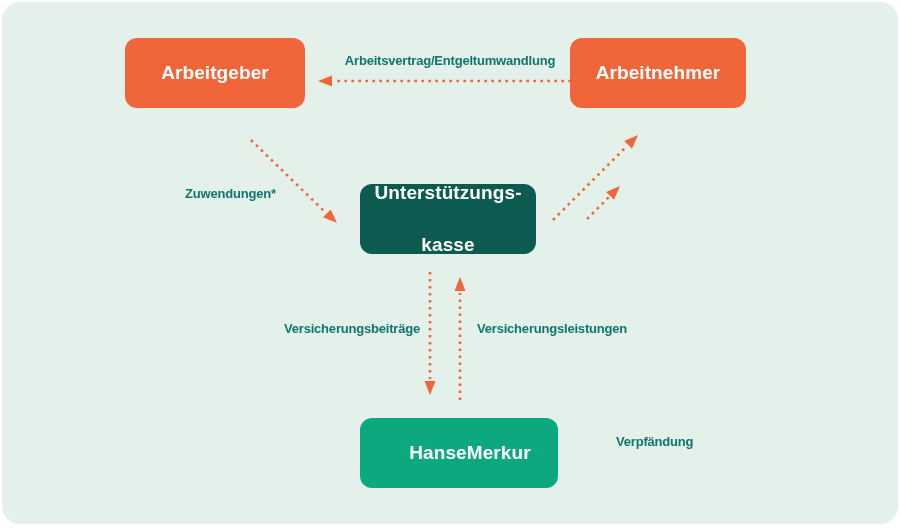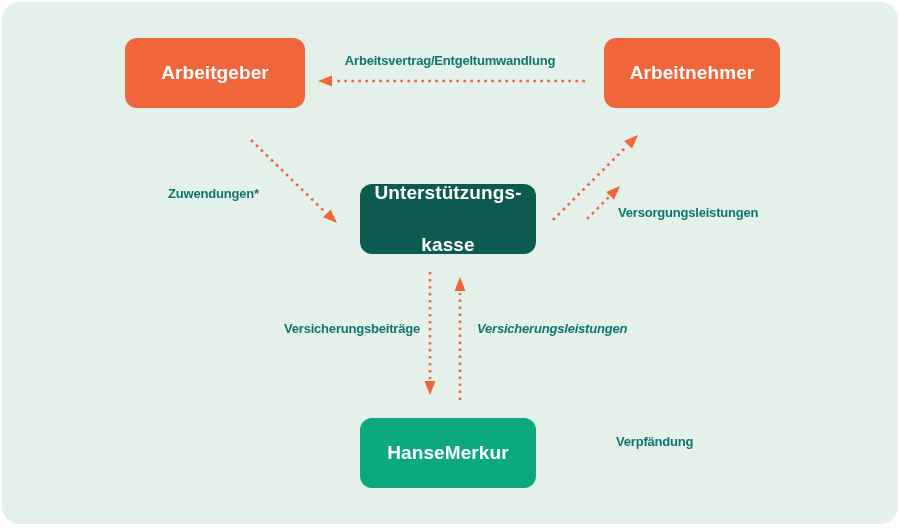--- a/index.html
+++ b/index.html
@@ -55,38 +55,38 @@
     font-size: 19px;
     line-height: 1.25;
     text-align: center;
     letter-spacing: 0.1px;
   }
   .node-orange { background: #f0663a; }
   .node-darkteal { background: #0d5a51; gap: 28px; }
   .node-green { background: #0ca981; }
 
   .node-arbeitgeber   { left: 125px; top: 38px;  width: 180px; height: 70px; }
-  .node-arbeitnehmer  { left: 604px; top: 38px;  width: 176px; height: 70px; }
+  .node-arbeitnehmer  { left: 570px; top: 38px;  width: 176px; height: 70px; }
   .node-ukasse        { left: 360px; top: 184px; width: 176px; height: 70px; }
-  .node-hansemerkur   { left: 360px; top: 418px; width: 176px; height: 70px; }
+  .node-hansemerkur   { left: 360px; top: 418px; width: 176px; height: 70px; padding-left: 22px; }
 
   .edge-label {
     position: absolute;
     color: #0f766e;
     font-weight: bold;
     font-size: 13px;
     letter-spacing: -0.2px;
     white-space: nowrap;
   }
   .lbl-arbeitsvertrag   { left: 450px; top: 53px; transform: translateX(-50%); }
-  .lbl-zuwendungen      { left: 168px; top: 186px; }
+  .lbl-zuwendungen      { left: 185px; top: 186px; }
   .lbl-versorgungszusage    { left: 635px; top: 162px; }
   .lbl-versorgungsleistungen{ left: 618px; top: 205px; }
   .lbl-versicherungsbeitraege  { left: 284px; top: 321px; }
-  .lbl-versicherungsleistungen { left: 477px; top: 321px; font-style: italic; }
+  .lbl-versicherungsleistungen { left: 477px; top: 321px; }
   .lbl-verpfaendung     { left: 616px; top: 434px; text-align: center; }
 </style>
 </head>
 <body>
 
 <div class="stage">
   <div class="panel"></div>
 
   <svg class="arrows-svg" viewBox="0 0 900 530">
 
@@ -133,17 +133,16 @@
     <span>Unterstützungs-</span>
     <span>kasse</span>
   </div>
 
   <div class="node node-green node-hansemerkur">
     <span>HanseMerkur</span>
   </div>
 
   <div class="edge-label lbl-arbeitsvertrag">Arbeitsvertrag/Entgeltumwandlung</div>
   <div class="edge-label lbl-zuwendungen">Zuwendungen*</div>
-  <div class="edge-label lbl-versorgungsleistungen">Versorgungsleistungen</div>
   <div class="edge-label lbl-versicherungsbeitraege">Versicherungsbeiträge</div>
   <div class="edge-label lbl-versicherungsleistungen">Versicherungsleistungen</div>
   <div class="edge-label lbl-verpfaendung">Verpfändung</div>
 </div>
 
 </body></html>

